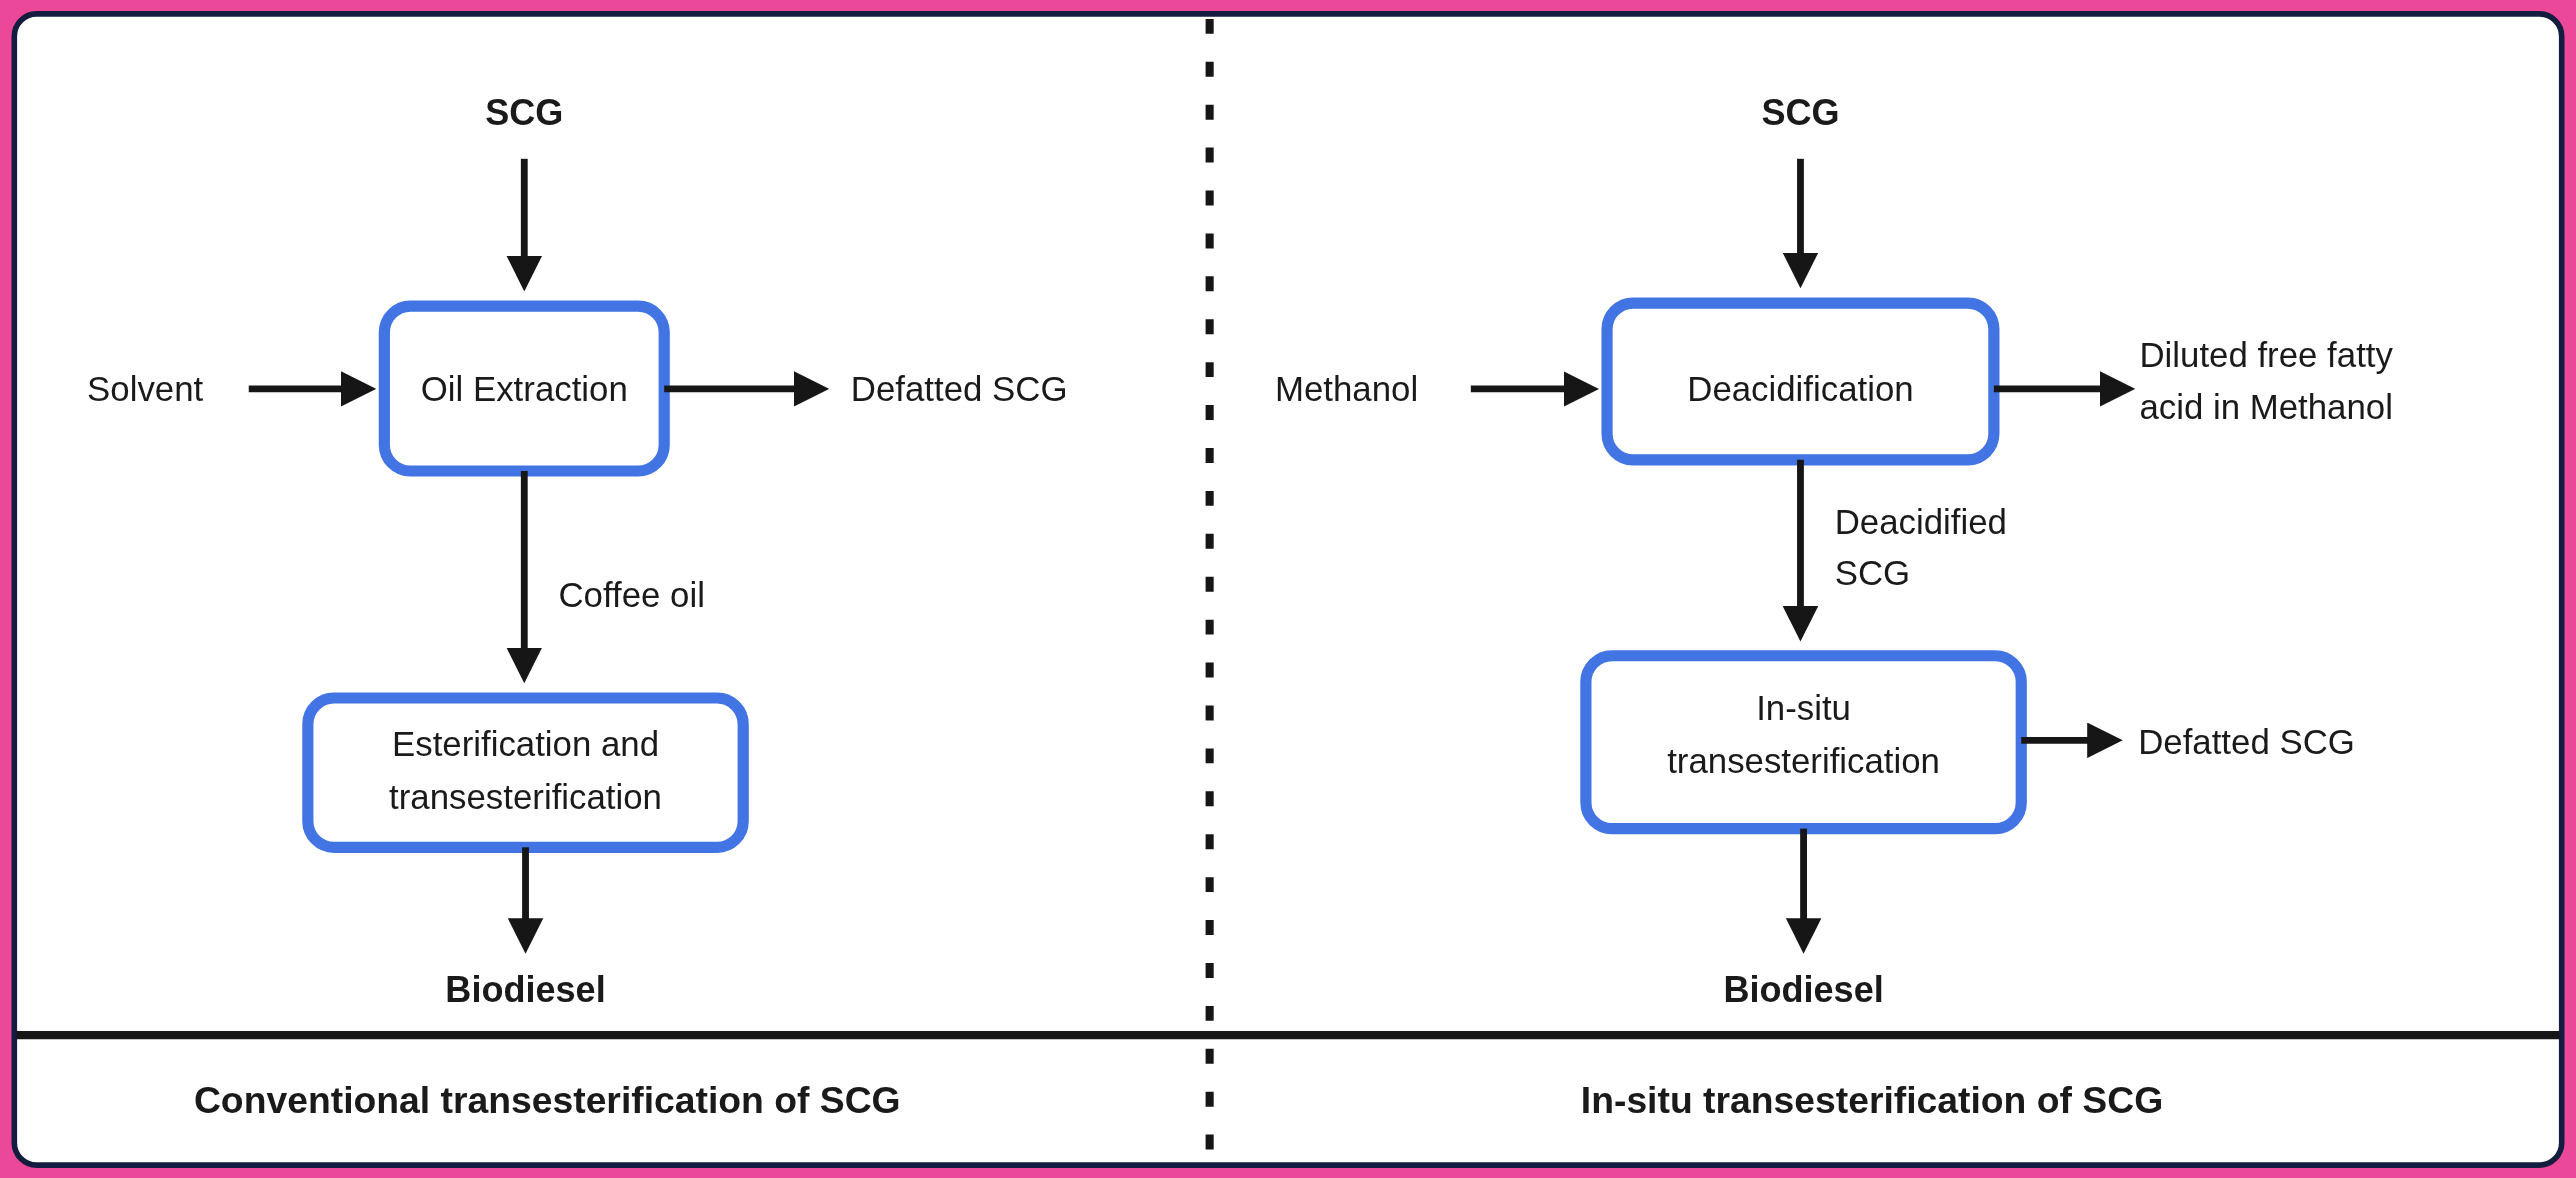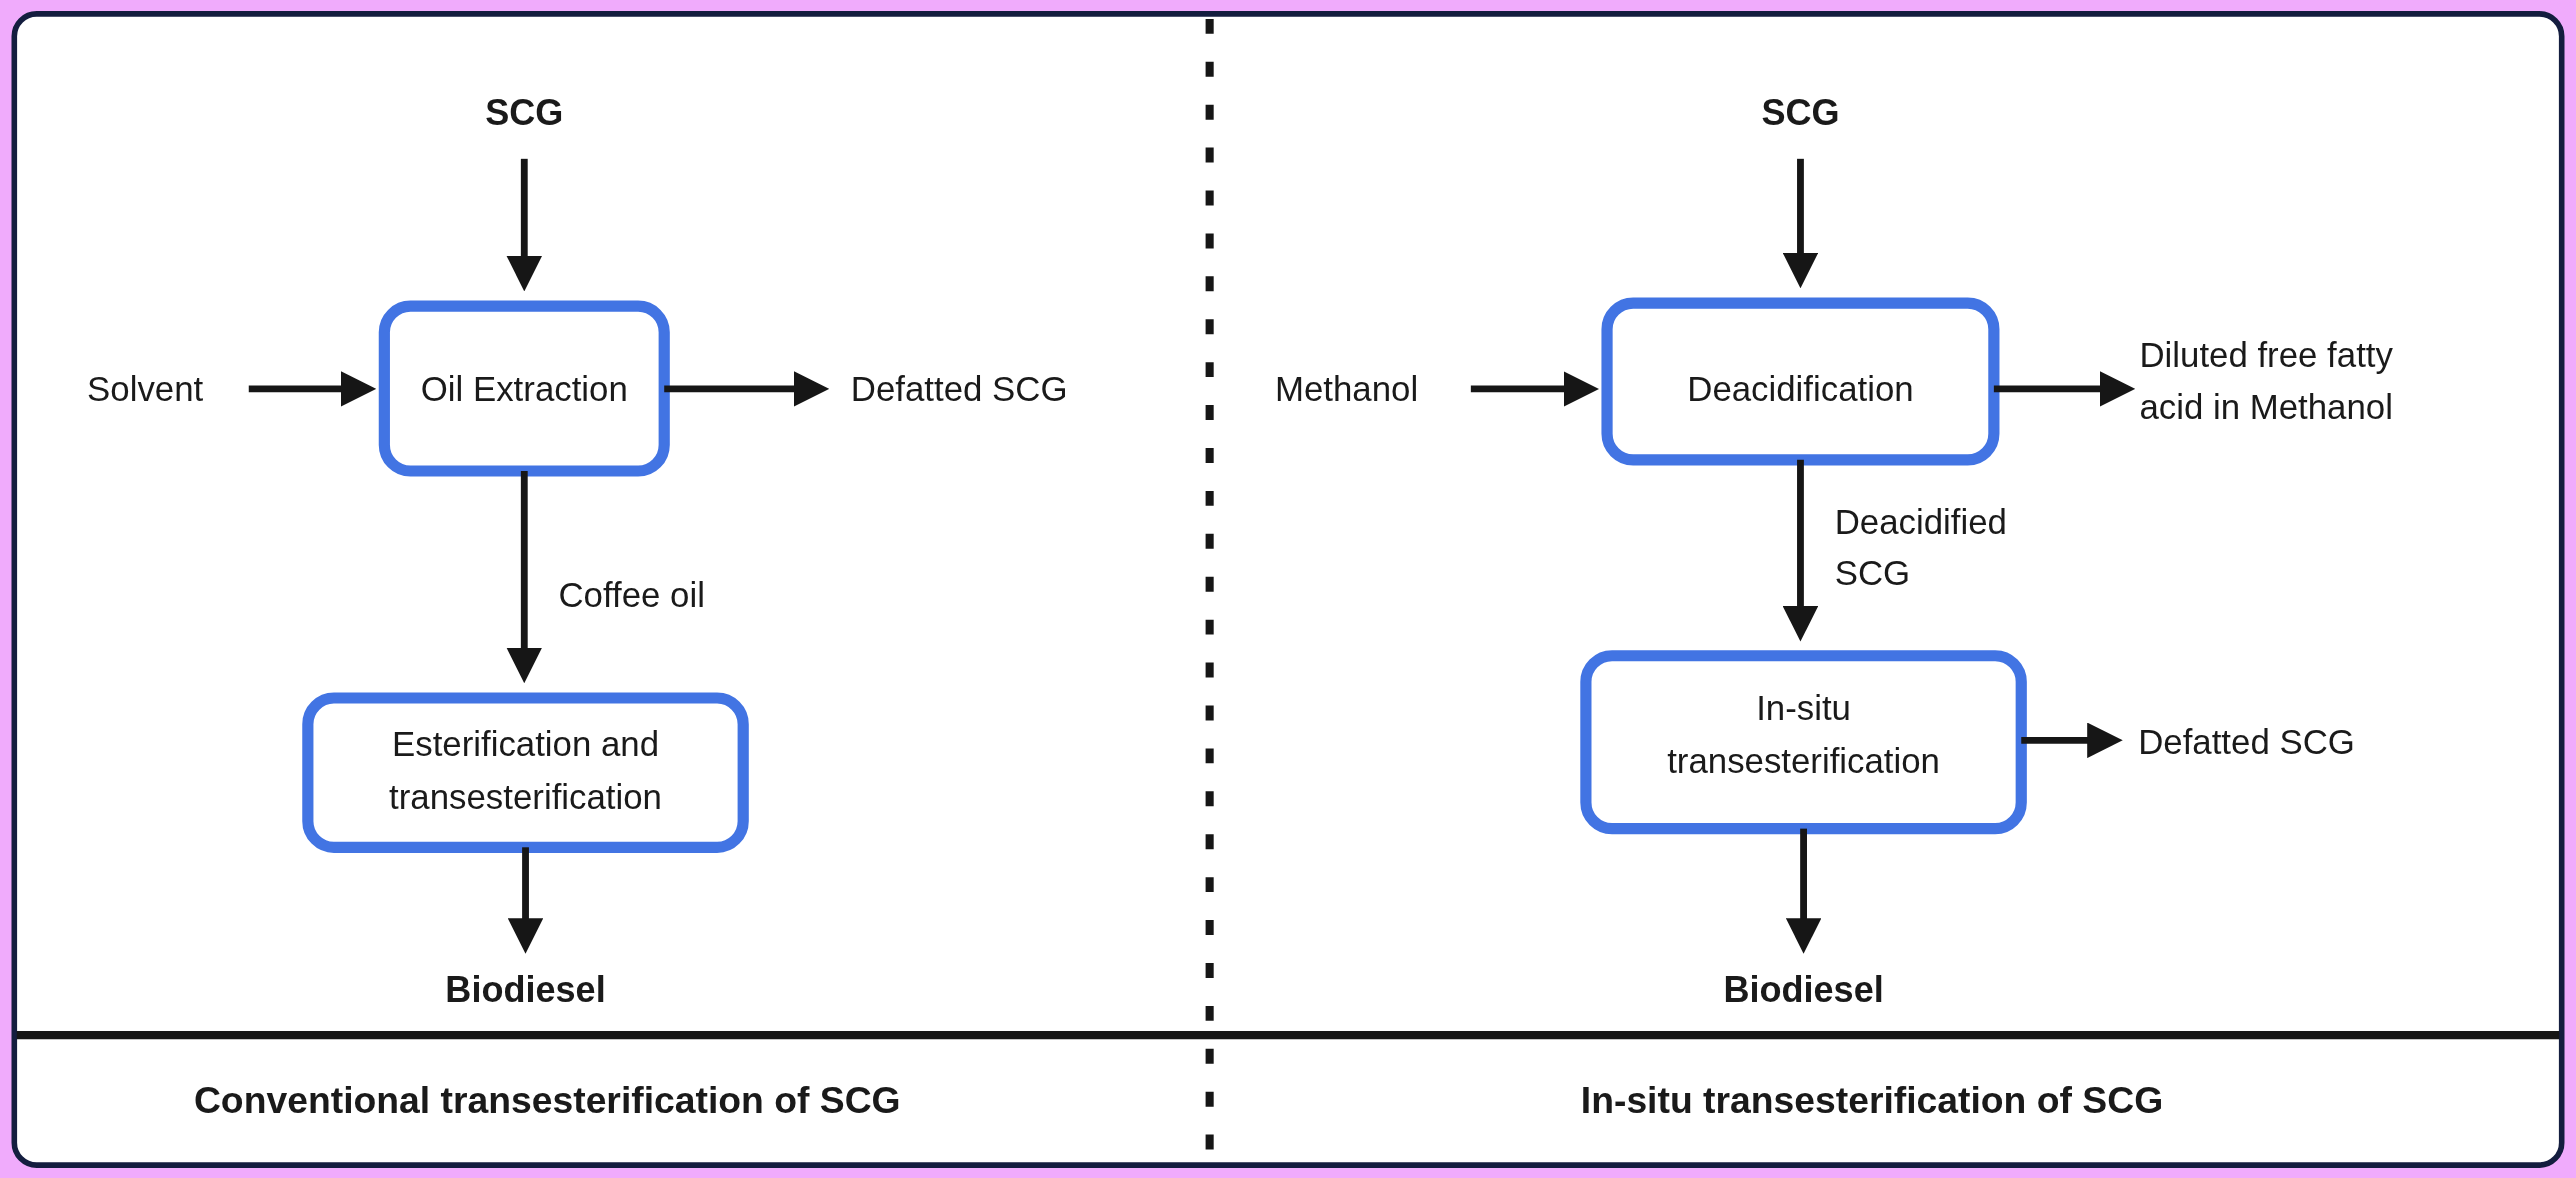--- a/index.html
+++ b/index.html
@@ -10,21 +10,21 @@
   body {
     width: 2576px;
     height: 1179px;
     font-family: "Liberation Sans", sans-serif;
     overflow: hidden;
   }
   #diagram-root {
     position: relative;
     width: 2576px;
     height: 1179px;
-    background: #f0abfc;
+    background: #ec4899;
   }
   svg.canvas {
     position: absolute;
     top: 0;
     left: 0;
     width: 2576px;
     height: 1179px;
   }
   text {
     font-family: "Liberation Sans", sans-serif;

